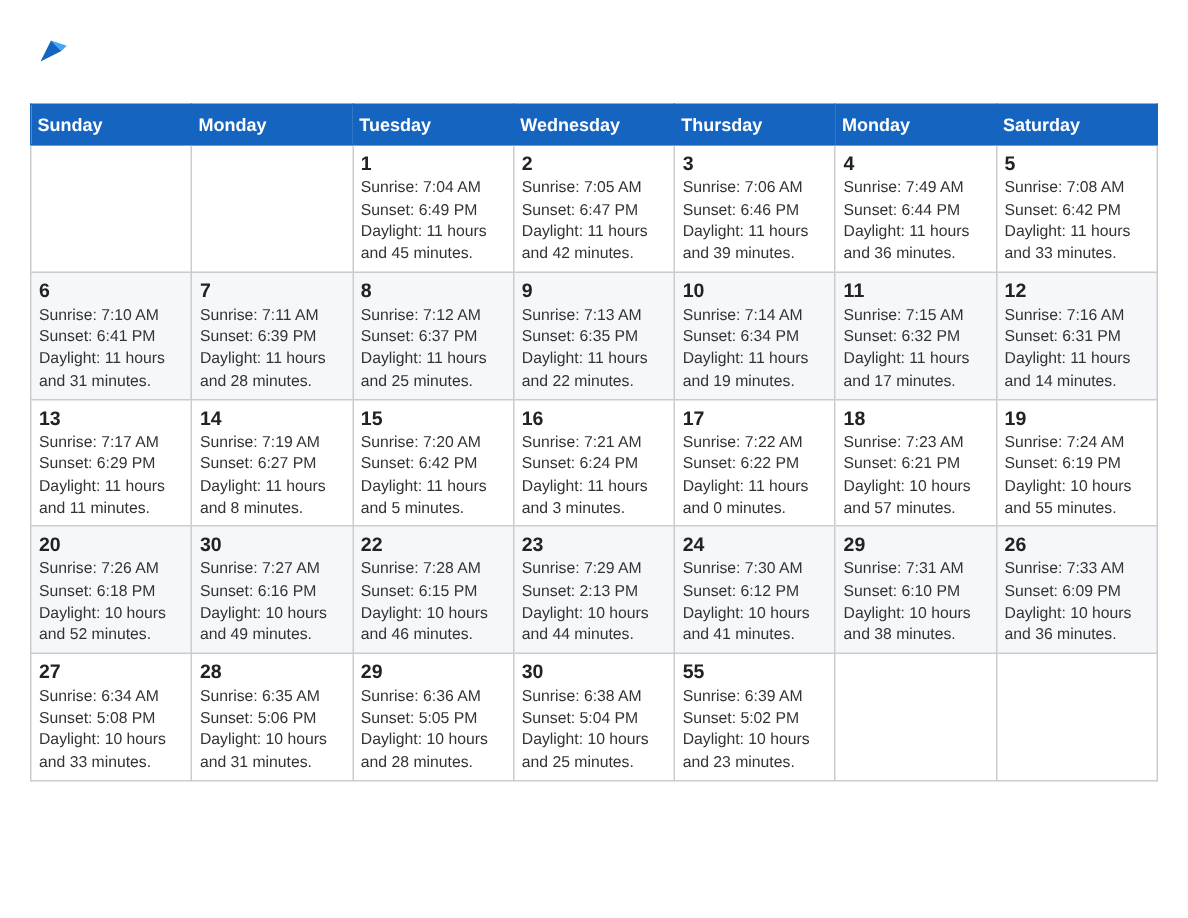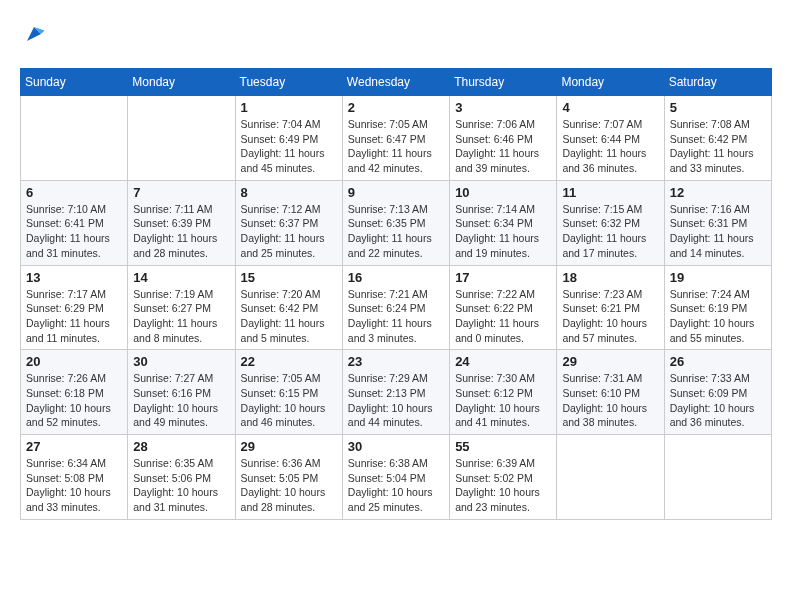--- a/index.html
+++ b/index.html
@@ -47,21 +47,21 @@
       width: 100%;
       border-collapse: collapse;
       font-size: 11px;
     }
     .calendar th {
       background: #1565c0;
       color: #fff;
       padding: 6px 4px;
       text-align: left;
       font-size: 12px;
-      font-weight: normal;
+      font-weight: bold;
       border: 1px solid #1565c0;
     }
     .calendar td {
       border: 1px solid #ccc;
       vertical-align: top;
       padding: 4px 5px;
       width: calc(100% / 7);
       min-height: 80px;
       background: #fff;
     }
@@ -132,21 +132,21 @@
 Daylight: 11 hours and 42 minutes.</div>
         </td>
         <td>
           <div class="day-num">3</div>
           <div class="day-info">Sunrise: 7:06 AM
 Sunset: 6:46 PM
 Daylight: 11 hours and 39 minutes.</div>
         </td>
         <td>
           <div class="day-num">4</div>
-          <div class="day-info">Sunrise: 7:07 AM
+          <div class="day-info">Sunrise: 7:49 AM
 Sunset: 6:44 PM
 Daylight: 11 hours and 36 minutes.</div>
         </td>
         <td>
           <div class="day-num">5</div>
           <div class="day-info">Sunrise: 7:08 AM
 Sunset: 6:42 PM
 Daylight: 11 hours and 33 minutes.</div>
         </td>
       </tr>
@@ -246,21 +246,21 @@
 Daylight: 10 hours and 52 minutes.</div>
         </td>
         <td>
           <div class="day-num">30</div>
           <div class="day-info">Sunrise: 7:27 AM
 Sunset: 6:16 PM
 Daylight: 10 hours and 49 minutes.</div>
         </td>
         <td>
           <div class="day-num">22</div>
-          <div class="day-info">Sunrise: 7:05 AM
+          <div class="day-info">Sunrise: 7:28 AM
 Sunset: 6:15 PM
 Daylight: 10 hours and 46 minutes.</div>
         </td>
         <td>
           <div class="day-num">23</div>
           <div class="day-info">Sunrise: 7:29 AM
 Sunset: 2:13 PM
 Daylight: 10 hours and 44 minutes.</div>
         </td>
         <td>

